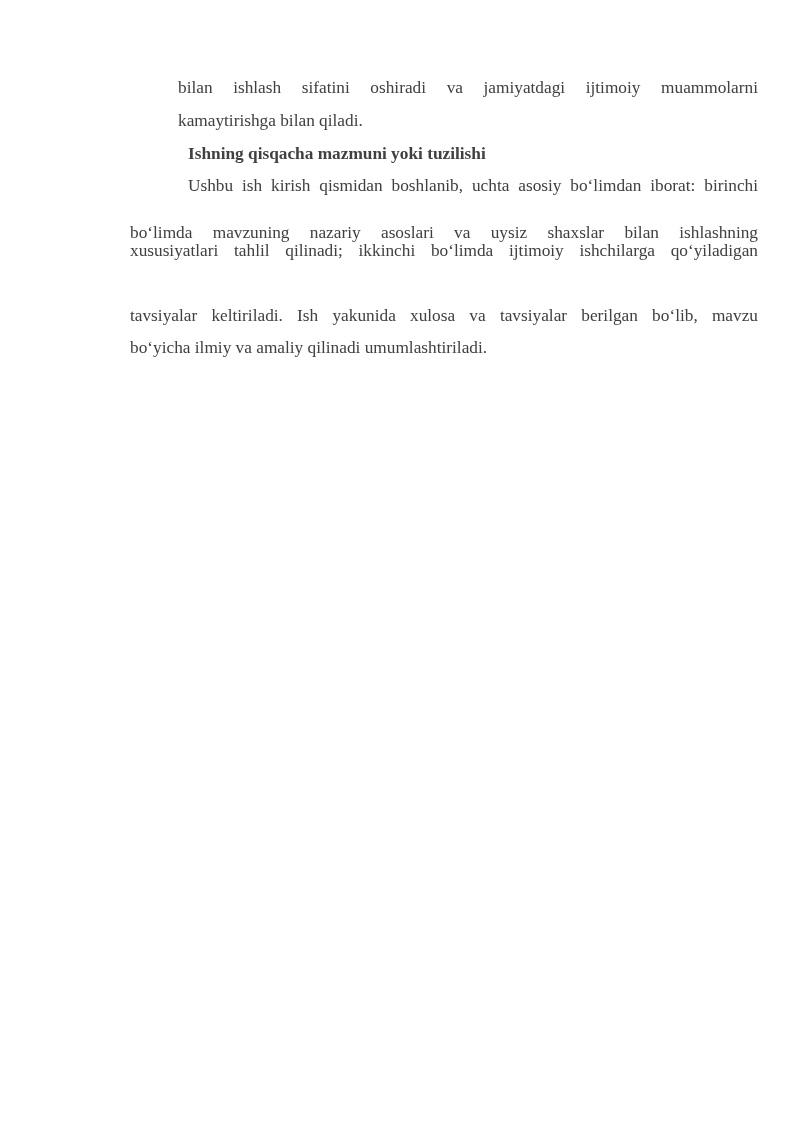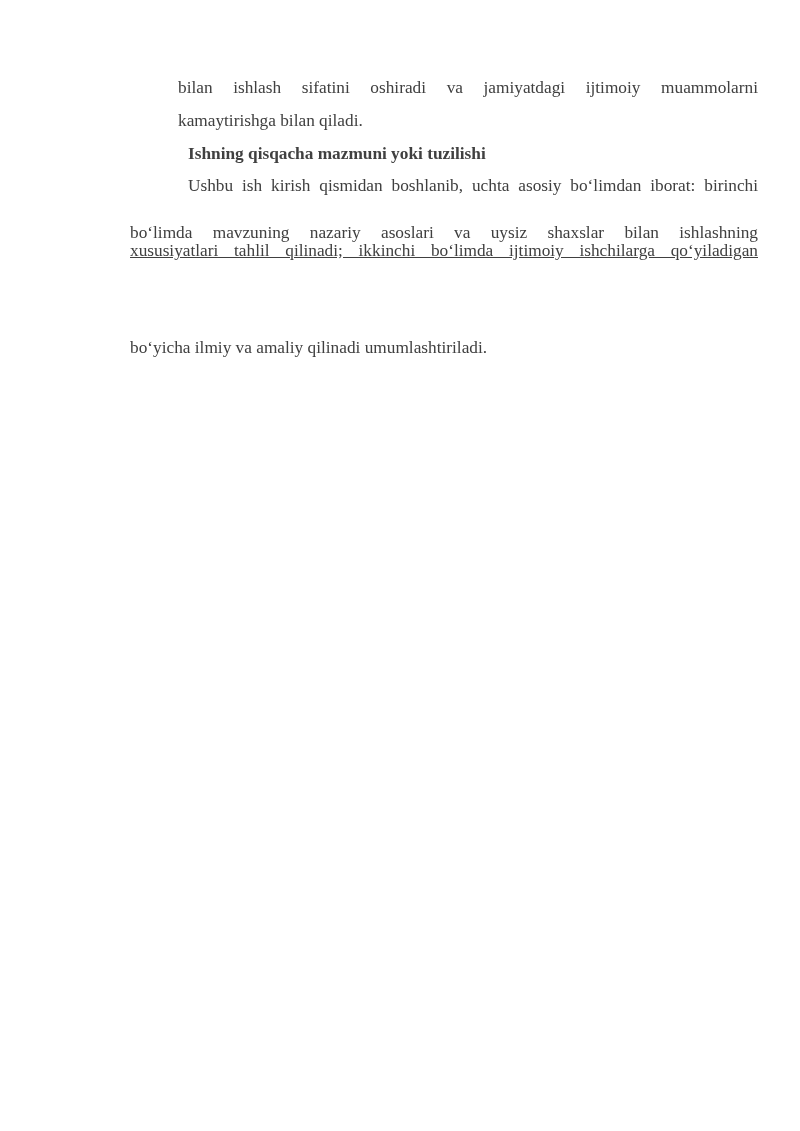--- a/index.html
+++ b/index.html
@@ -29,16 +29,17 @@
 
 <div class="page">
 
   <div class="line justify" style="left:162px; top:78px; width:580px;">bilan ishlash sifatini oshiradi va jamiyatdagi ijtimoiy muammolarni</div>
   <div class="line" style="left:162px; top:111px;">kamaytirishga bilan qiladi.</div>
 
   <div class="line heading" style="left:172px; top:144px;">Ishning qisqacha mazmuni yoki tuzilishi</div>
 
   <div class="line justify" style="left:172px; top:176px; width:570px;">Ushbu ish kirish qismidan boshlanib, uchta asosiy bo‘limdan iborat: birinchi</div>
   <div class="line justify" style="left:114px; top:209px; width:628px;margin-top:14px;">bo‘limda mavzuning nazariy asoslari va uysiz shaxslar bilan ishlashning</div>
-  <div class="line justify" style="left:114px; top:241px; width:628px;text-decoration:underline;">xususiyatlari tahlil qilinadi; ikkinchi bo‘limda ijtimoiy ishchilarga qo‘yiladigan</div>
+  <div class="line justify" style="left:114px; top:241px; width:628px;">xususiyatlari tahlil qilinadi; ikkinchi bo‘limda ijtimoiy ishchilarga qo‘yiladigan</div>
+  <div class="line justify" style="left:114px; top:306px; width:628px;">tavsiyalar keltiriladi. Ish yakunida xulosa va tavsiyalar berilgan bo‘lib, mavzu</div>
   <div class="line" style="left:114px; top:338px;">bo‘yicha ilmiy va amaliy qilinadi umumlashtiriladi.</div>
 
 </div>
 
 </body></html>

